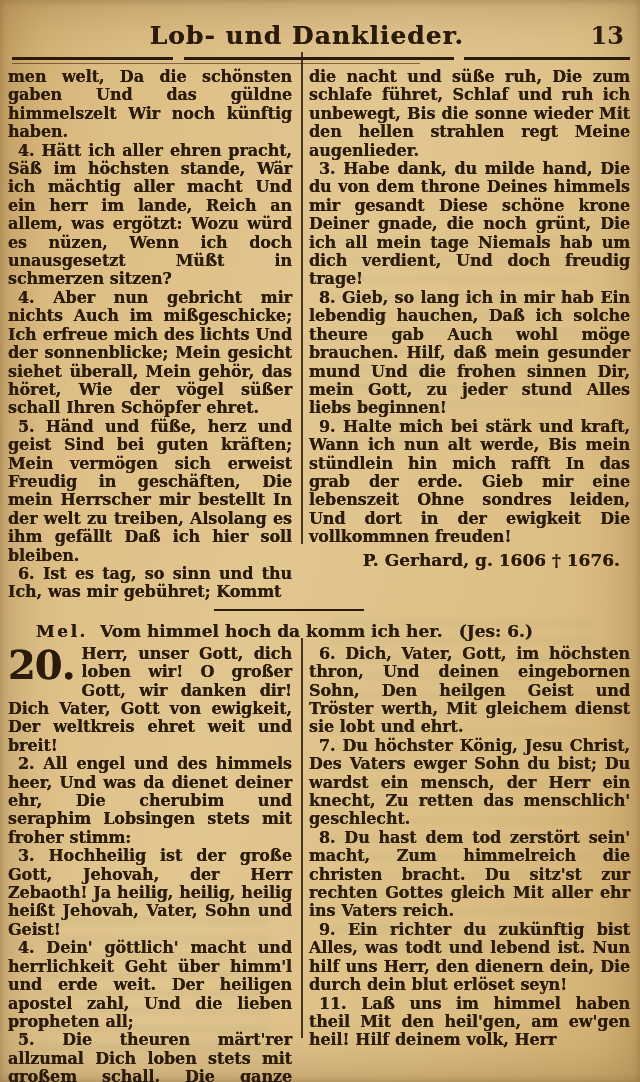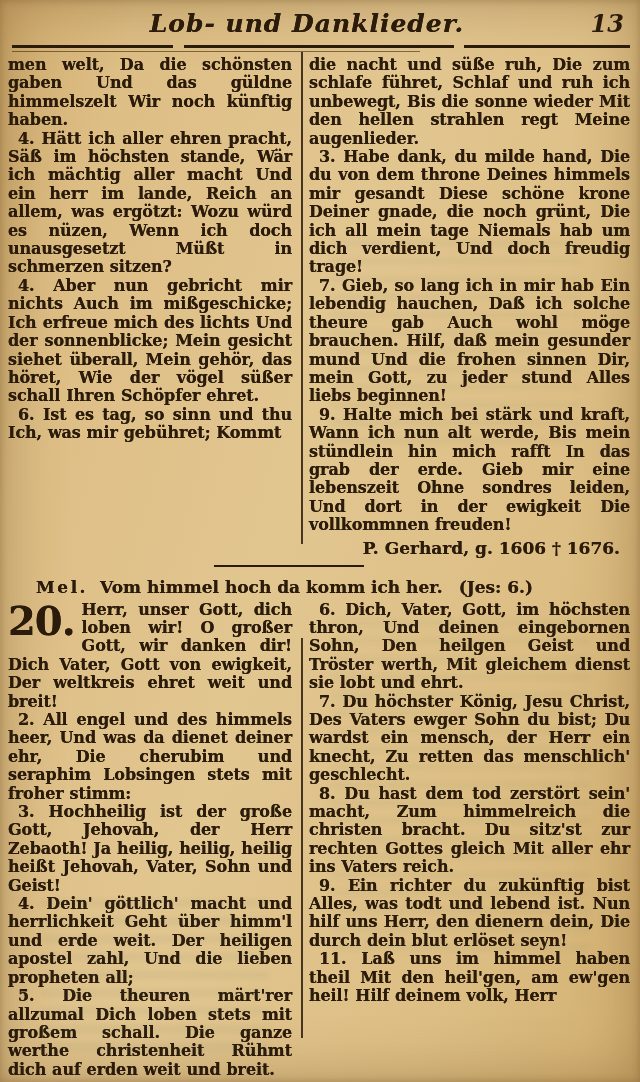--- a/index.html
+++ b/index.html
@@ -16,21 +16,21 @@
     background:linear-gradient(105deg,#d2ae70 0%,#ddbe85 15%,#e2c690 45%,#ddbf85 75%,#d3b072 100%);
     box-shadow:inset 0 0 60px rgba(120,85,35,.45), inset 0 0 8px rgba(90,60,20,.35);
   }
   
   .smudge{position:absolute;pointer-events:none;filter:blur(3px);opacity:.12;
     background:repeating-linear-gradient(180deg,#5a6b55 0 6px,transparent 6px 18px);}
   .sm1{left:330px;top:240px;width:250px;height:210px;opacity:.08;}
   .sm2{left:40px;top:900px;width:230px;height:150px;opacity:.09;}
   .sm3{left:330px;top:620px;width:260px;height:330px;opacity:.07;}
 
-  .header{display:flex;align-items:flex-end;padding:9px 16px 0 60px;font-style:italic;}
+  .header{display:flex;align-items:flex-end;padding:21px 16px 0 60px;}
   .title{flex:1;text-align:center;font-size:25px;font-weight:bold;letter-spacing:1px;
     text-shadow:0 0 .6px #2b1b0b;}
   .pageno{width:70px;text-align:right;font-size:24px;font-weight:bold;}
   .header-rule{height:3px;margin:7px 10px 3px 12px;
     background:linear-gradient(90deg,#2b1b0b 0 26%,transparent 26% 27.8%,#2b1b0b 27.8% 71.5%,transparent 71.5% 73.2%,#2b1b0b 73.2% 100%);}
   .header-rule-thin{height:1px;margin:1px 220px 2px 12px;background:rgba(43,27,11,.55);}
 
   .cols{display:flex;padding:2px 8px 0 8px;}
   .col-l{width:284px;padding-right:8px;}
   .col-r{flex:1;padding-left:9px;padding-right:2px;}
@@ -66,26 +66,27 @@
     <div class="pageno">13</div>
   </div>
   <div class="header-rule"></div>
   <div class="header-rule-thin"></div>
 
   <div class="cols">
     <div class="col-l">
       <p class="line">men welt, Da die schönsten gaben Und das güldne himmelszelt Wir noch künftig haben.</p>
       <p class="line verse">4. Hätt ich aller ehren pracht, Säß im höchsten stande, Wär ich mächtig aller macht Und ein herr im lande, Reich an allem, was ergötzt: Wozu würd es nüzen, Wenn ich doch unausgesetzt Müßt in schmerzen sitzen?</p>
       <p class="line verse">4. Aber nun gebricht mir nichts Auch im mißgeschicke; Ich erfreue mich des lichts Und der sonnenblicke; Mein gesicht siehet überall, Mein gehör, das höret, Wie der vögel süßer schall Ihren Schöpfer ehret.</p>
+      <p class="line verse">5. Händ und füße, herz und geist Sind bei guten kräften; Mein vermögen sich erweist Freudig in geschäften, Die mein Herrscher mir bestellt In der welt zu treiben, Alsolang es ihm gefällt Daß ich hier soll bleiben.</p>
       <p class="line verse">6. Ist es tag, so sinn und thu Ich, was mir gebühret; Kommt</p>
     </div>
     <div class="col-r">
       <p class="line">die nacht und süße ruh, Die zum schlafe führet, Schlaf und ruh ich unbewegt, Bis die sonne wieder Mit den hellen strahlen regt Meine augenlieder.</p>
       <p class="line verse">3. Habe dank, du milde hand, Die du von dem throne Deines himmels mir gesandt Diese schöne krone Deiner gnade, die noch grünt, Die ich all mein tage Niemals hab um dich verdient, Und doch freudig trage!</p>
-      <p class="line verse">7. Gieb, so lang ich in mir hab Ein lebendig hauchen, Daß ich solche theure gab Auch wohl möge brauchen. Hilf, daß mein gesunder mund Und die frohen sinnen Dir, mein Gott, zu jeder stund Alles liebs beginnen!</p>
+      <p class="line verse">8. Gieb, so lang ich in mir hab Ein lebendig hauchen, Daß ich solche theure gab Auch wohl möge brauchen. Hilf, daß mein gesunder mund Und die frohen sinnen Dir, mein Gott, zu jeder stund Alles liebs beginnen!</p>
       <p class="line verse">9. Halte mich bei stärk und kraft, Wann ich nun alt werde, Bis mein stündlein hin mich rafft In das grab der erde. Gieb mir eine lebenszeit Ohne sondres leiden, Und dort in der ewigkeit Die vollkommnen freuden!</p>
       <p class="attribution">P. Gerhard, g. 1606 † 1676.</p>
     </div>
   </div>
 
   <div class="sep-rule"></div>
 
   <div class="mel-line">
     <span class="mel-label">Mel.</span><span>Vom himmel hoch da komm ich her.</span><span class="mel-ref">(Jes: 6.)</span>
   </div>

